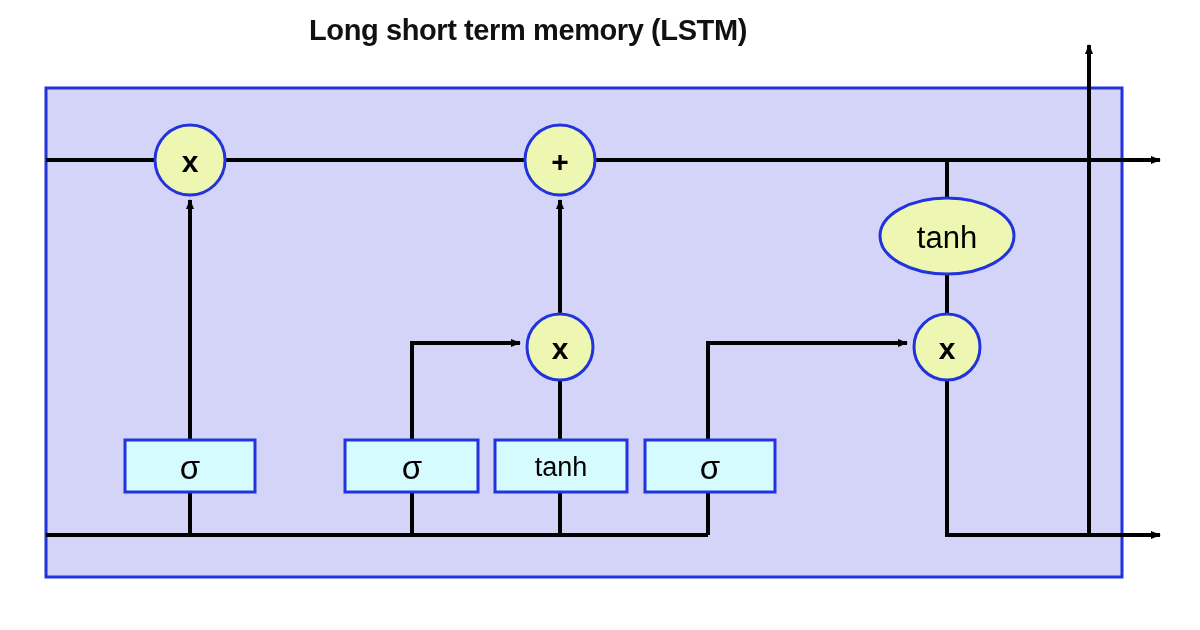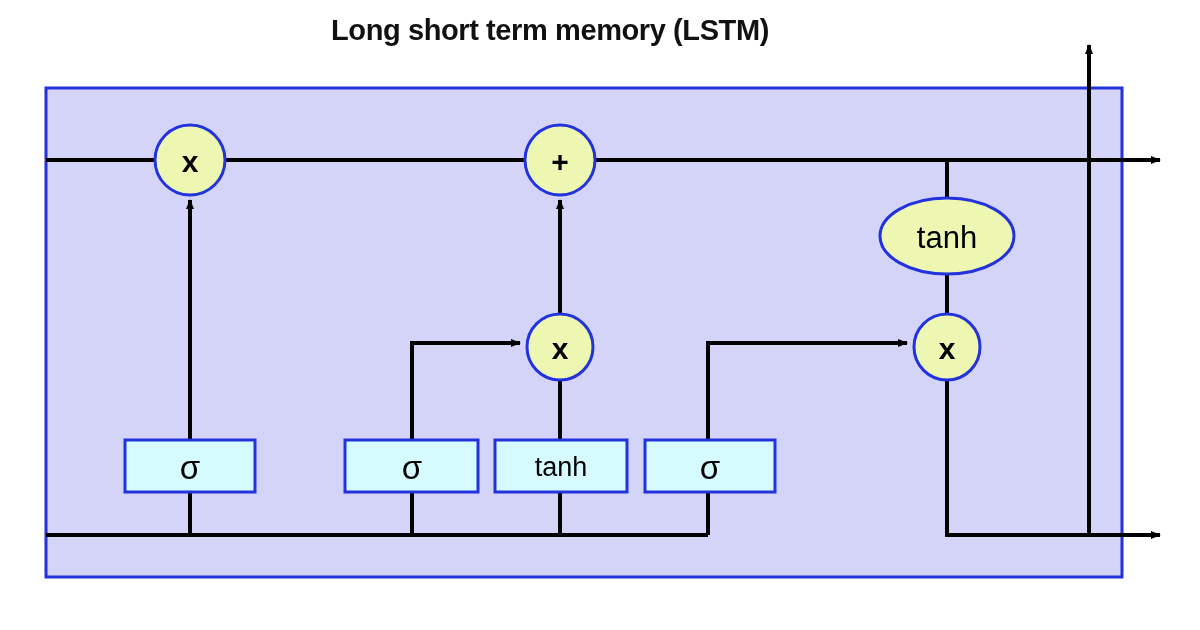--- a/index.html
+++ b/index.html
@@ -24,21 +24,20 @@
     left: 0;
     top: 14px;
     width: 1056px;
     text-align: center;
     font-family: "Liberation Sans", sans-serif;
     font-size: 29px;
     font-weight: 700;
     color: #111111;
     letter-spacing: -0.4px;
     white-space: nowrap;
-    padding-left: 22px;
   }
   svg#lstm-svg {
     position: absolute;
     left: 0;
     top: 0;
     width: 1200px;
     height: 630px;
     display: block;
   }
   .node-label {

